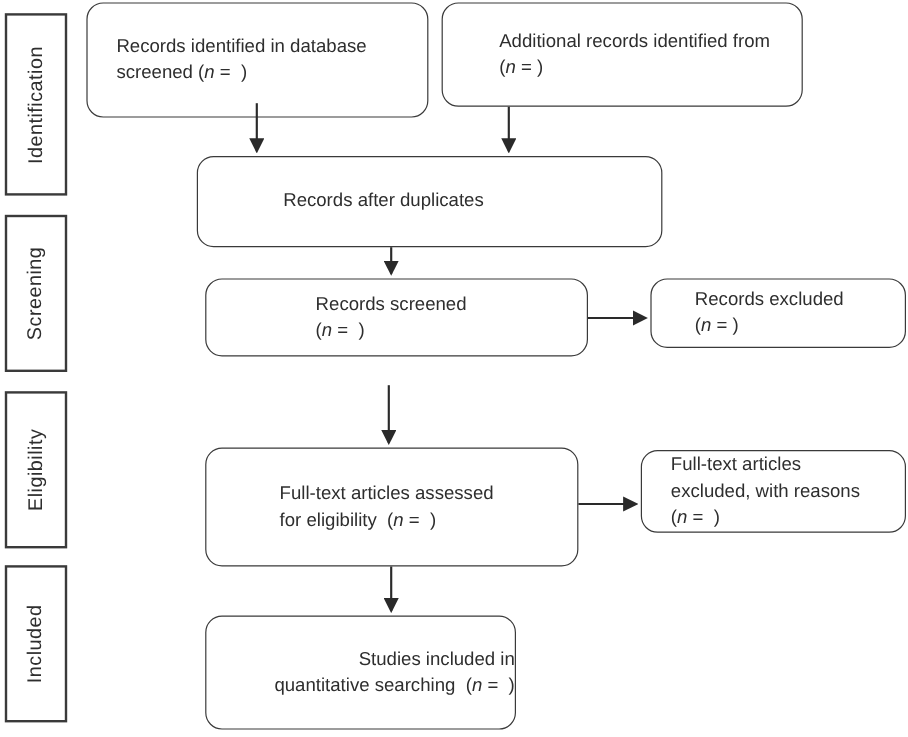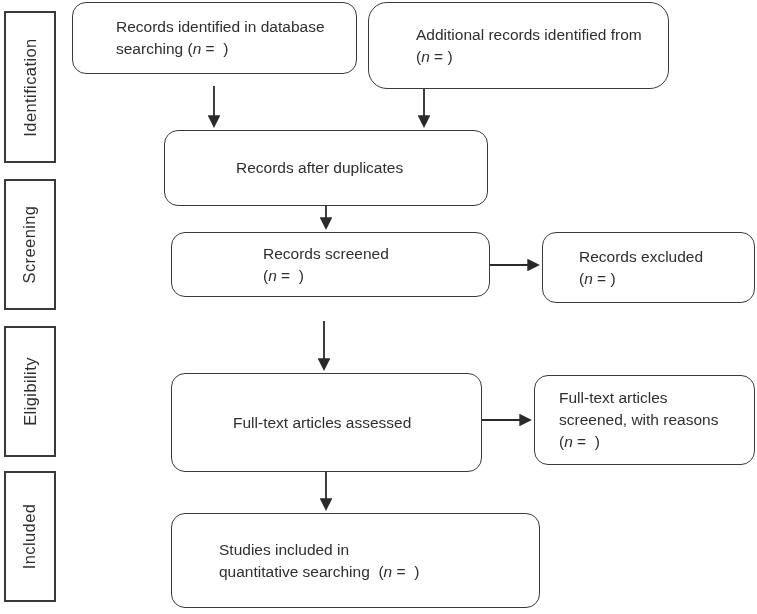--- a/index.html
+++ b/index.html
@@ -67,55 +67,56 @@
   <div class="side-box" style="top:179px; height:131px;">
     <span class="side-label">Screening</span>
   </div>
   <div class="side-box" style="top:326px; height:131px;">
     <span class="side-label">Eligibility</span>
   </div>
   <div class="side-box" style="top:471px; height:131px;">
     <span class="side-label">Included</span>
   </div>
 
-  <div class="flow-box" style="left:72px; top:2px; width:285px; height:72px; padding-left:43px;">
+  <div class="flow-box" style="left:72px; top:2px; width:285px; height:96px; padding-left:24px;">
     <div class="line"><span>Records identified in database</span><span class="nvar"></span><span></span></div>
-    <div class="line"><span>searching (</span><span class="nvar">n</span><span> =  )</span></div>
+    <div class="line"><span>screened (</span><span class="nvar">n</span><span> =  )</span></div>
   </div>
 
-  <div class="flow-box" style="left:368px; top:2px; width:301px; height:87px; padding-left:47px;border-radius:19px;">
+  <div class="flow-box" style="left:368px; top:2px; width:301px; height:87px; padding-left:47px;">
     <div class="line"><span>Additional records identified from</span><span class="nvar"></span><span></span></div>
     <div class="line"><span>(</span><span class="nvar">n</span><span> = )</span></div>
   </div>
 
-  <div class="flow-box" style="left:164px; top:130px; width:324px; height:76px; padding-left:71px;">
+  <div class="flow-box" style="left:164px; top:130px; width:388px; height:76px; padding-left:71px;">
     <div class="line"><span>Records after duplicates</span><span class="nvar"></span><span></span></div>
   </div>
 
   <div class="flow-box" style="left:171px; top:232px; width:319px; height:65px; padding-left:91px;">
     <div class="line"><span>Records screened</span><span class="nvar"></span><span></span></div>
     <div class="line"><span>(</span><span class="nvar">n</span><span> =  )</span></div>
   </div>
 
-  <div class="flow-box" style="left:542px; top:232px; width:213px; height:71px; padding-left:36px;">
+  <div class="flow-box" style="left:542px; top:232px; width:213px; height:58px; padding-left:36px;">
     <div class="line"><span>Records excluded</span><span class="nvar"></span><span></span></div>
     <div class="line"><span>(</span><span class="nvar">n</span><span> = )</span></div>
   </div>
 
   <div class="flow-box" style="left:171px; top:373px; width:311px; height:99px; padding-left:61px;">
     <div class="line"><span>Full-text articles assessed</span><span class="nvar"></span><span></span></div>
+    <div class="line"><span>for eligibility  (</span><span class="nvar">n</span><span> =  )</span></div>
   </div>
 
-  <div class="flow-box" style="left:534px; top:375px; width:221px; height:90px; padding-left:24px;">
+  <div class="flow-box" style="left:534px; top:375px; width:221px; height:69px; padding-left:24px;">
     <div class="line"><span>Full-text articles</span><span class="nvar"></span><span></span></div>
-    <div class="line"><span>screened, with reasons</span><span class="nvar"></span><span></span></div>
+    <div class="line"><span>excluded, with reasons</span><span class="nvar"></span><span></span></div>
     <div class="line"><span>(</span><span class="nvar">n</span><span> =  )</span></div>
   </div>
 
-  <div class="flow-box" style="left:171px; top:513px; width:369px; height:95px; padding-left:47px;">
+  <div class="flow-box" style="left:171px; top:513px; width:259px; height:95px; padding-left:47px;text-align:right;">
     <div class="line"><span>Studies included in</span><span class="nvar"></span><span></span></div>
     <div class="line"><span>quantitative searching  (</span><span class="nvar">n</span><span> =  )</span></div>
   </div>
 
   <svg class="arrows" width="757" height="614" viewBox="0 0 757 614">
     <defs>
       <marker id="ah" viewBox="0 0 10 10" refX="8.5" refY="5" markerWidth="7" markerHeight="7" orient="auto">
         <path d="M0,0 L10,5 L0,10 z" fill="#2a2a2a"></path>
       </marker>
     </defs>

